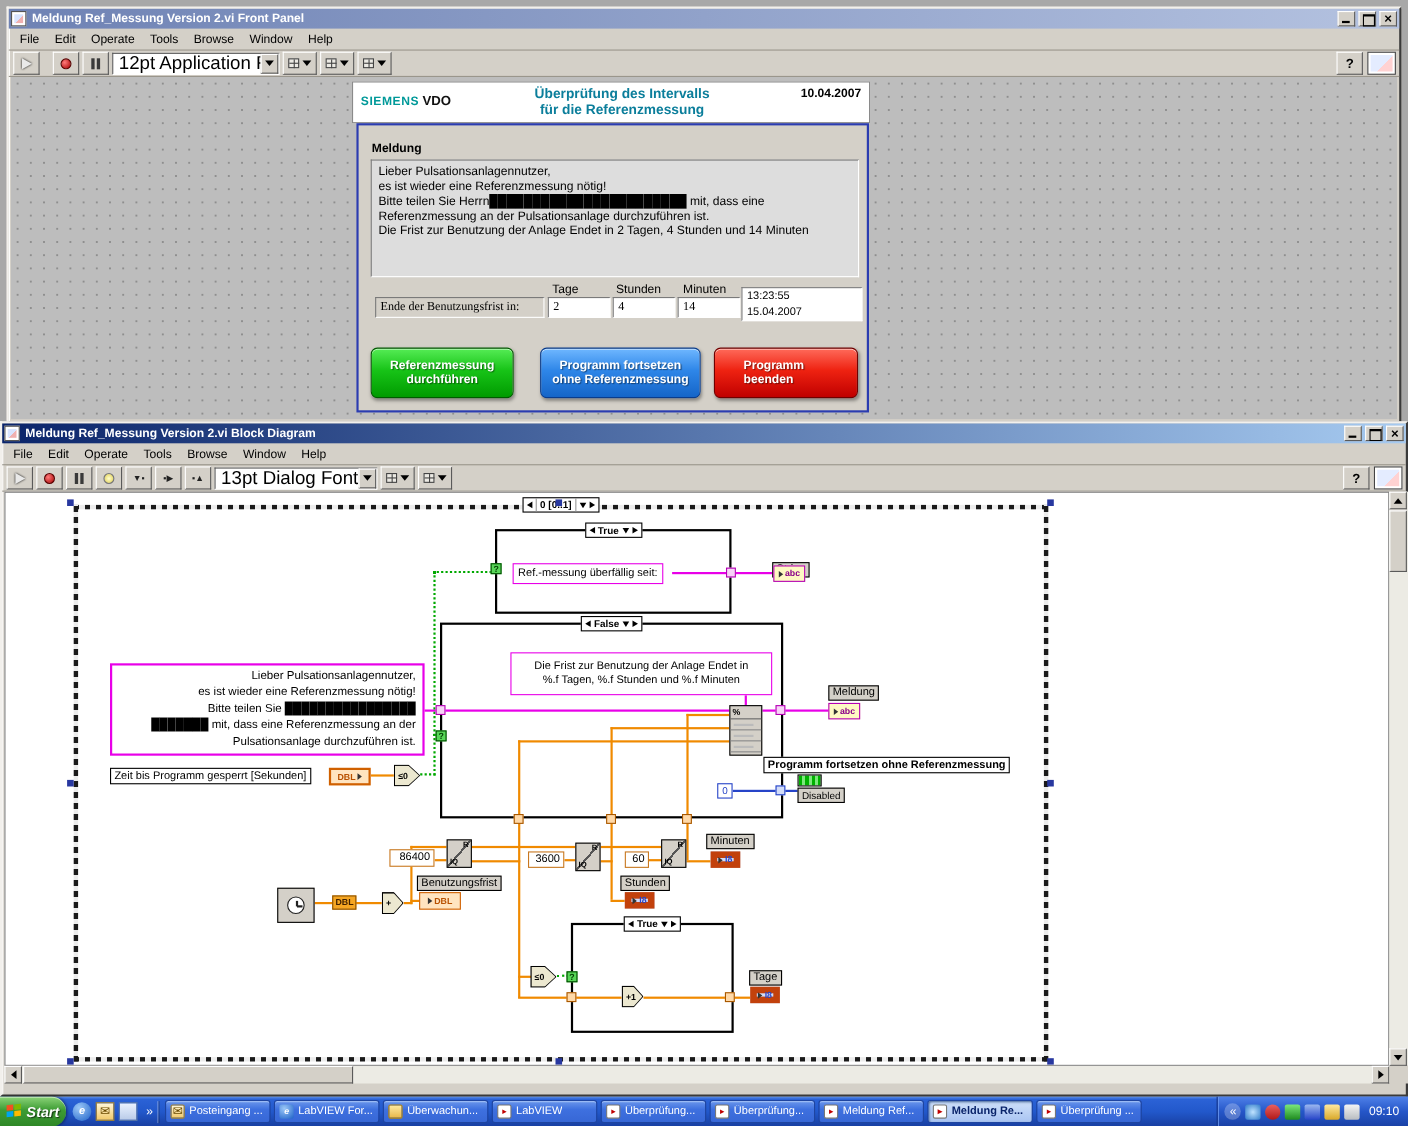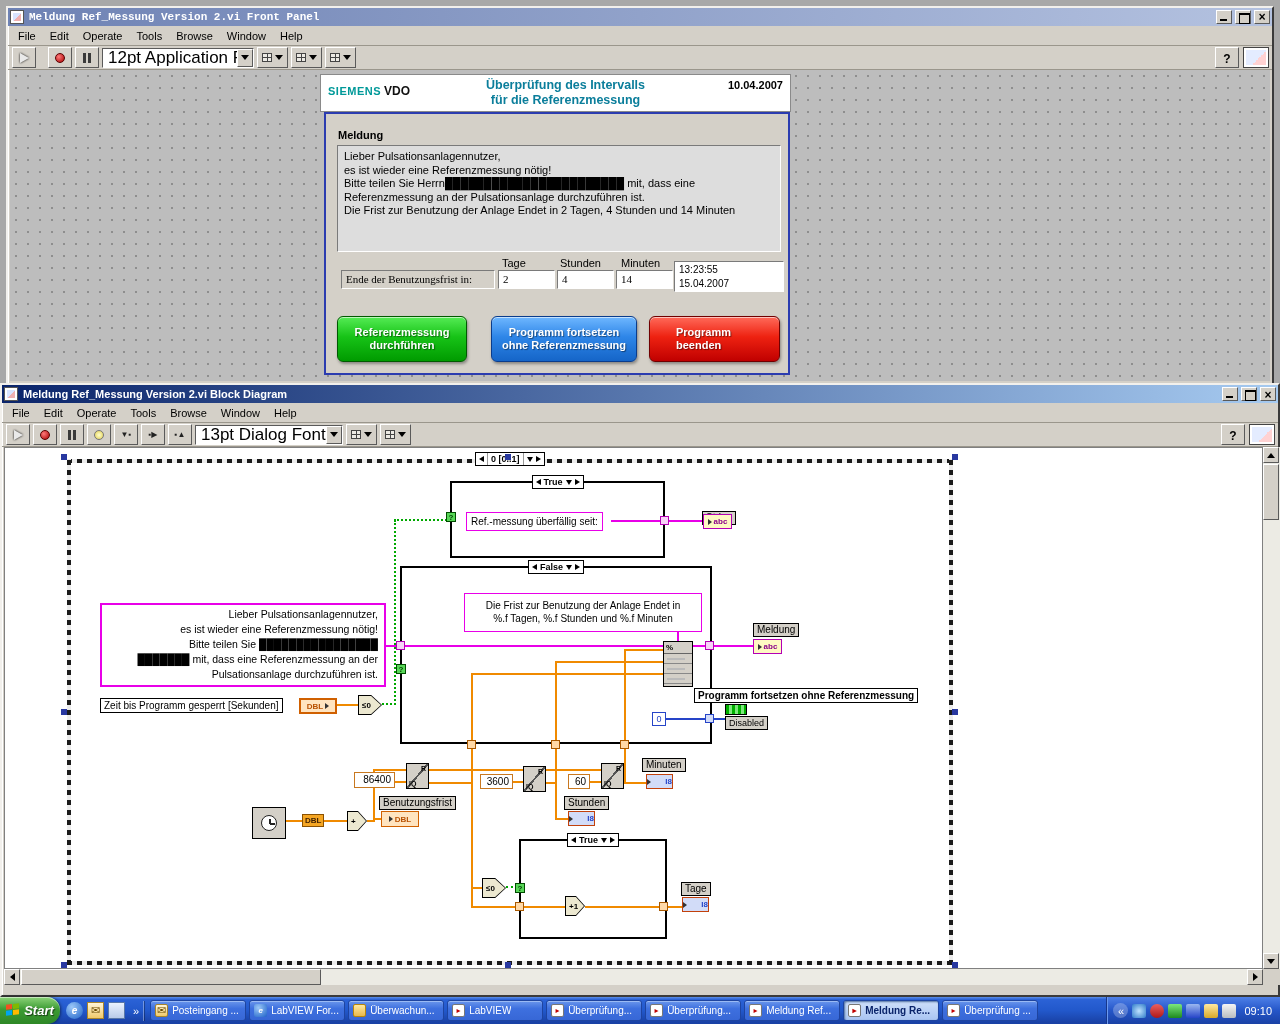--- a/index.html
+++ b/index.html
@@ -4,21 +4,21 @@
 <style>
 *{margin:0;padding:0;box-sizing:border-box;}
 html,body{background:#9aa0a8;}
 body{font-family:"Liberation Sans",sans-serif;color:#000;}
 #screen{position:relative;width:1280px;height:1024px;background:#a8a8a8;overflow:hidden;}
 
 
 .win{position:absolute;background:#D4D0C8;border:2px solid;border-color:#F2F0EC #3A3A3A #3A3A3A #F2F0EC;box-shadow:inset 1px 1px 0 #fff;}
 .titlebar{height:18px;display:flex;align-items:center;gap:3px;padding:0 2px;margin:0;}
 .titlebar.active{background:linear-gradient(90deg,#0A246A,#A6CAF0);}
-.titlebar.inactive{background:linear-gradient(90deg,#6E82B4,#B4C2E0);font-family:Liberation Mono, monospace;}
+.titlebar.inactive{background:linear-gradient(90deg,#6E82B4,#B4C2E0);}
 .title-text{flex:1;color:#fff;font-weight:bold;font-size:11px;white-space:nowrap;overflow:hidden;padding-left:2px;}
 .win-icon{width:14px;height:14px;background:#fff;border:1px solid #555;position:relative;flex:0 0 auto;}
 .win-icon::before{content:"";position:absolute;inset:2px;background:linear-gradient(135deg,#D8E4FF 0 55%,#F0B0B0 55%);}
 .tb-btn{width:16px;height:14px;background:#D4D0C8;border:1px solid;border-color:#FFF #5A5A5A #5A5A5A #FFF;display:flex;align-items:center;justify-content:center;flex:0 0 auto;position:relative;}
 .g-min::before{content:"";position:absolute;left:3px;bottom:2px;width:7px;height:2px;background:#000;}
 .g-max::before{content:"";position:absolute;left:3px;top:2px;width:9px;height:8px;border:1px solid #000;border-top:2px solid #000;}
 .g-close::before{content:"×";font-size:12px;font-weight:bold;line-height:11px;}
 .menubar{display:flex;align-items:center;height:20px;padding:0 3px;border-bottom:1px solid #9a968c;}
 .menu-item{font-size:11px;padding:3px 7px;cursor:default;}
 .toolbar{display:flex;align-items:center;gap:3px;height:24px;padding:0 4px;border-bottom:1px solid #9a968c;position:relative;}
@@ -78,21 +78,21 @@
 .bdlabel{position:absolute;background:#D4D0C8;border:1px solid #000;font-size:10px;line-height:12px;padding:0 3px;height:14px;white-space:nowrap;z-index:5;}
 .freelabel{position:absolute;background:#fff;border:1px solid #000;font-size:10px;line-height:13px;padding:0 3px;height:15px;white-space:nowrap;z-index:5;}
 .strconst{position:absolute;border:1px solid #E800E8;background:#fff;font-size:10px;line-height:15px;padding:1px 4px;white-space:nowrap;z-index:5;}
 .fristbox{position:absolute;border:1px solid #E800E8;background:#fff;font-size:10px;line-height:13px;text-align:center;padding-top:5px;z-index:5;}
 .bigtext{position:absolute;border:2px solid #E800E8;background:#fff;font-size:10.5px;line-height:15px;text-align:right;padding:2px 6px;z-index:5;}
 .numconst{position:absolute;border:1px solid #C87820;background:#fff;font-size:10px;line-height:13px;text-align:right;padding:0 3px;z-index:5;}
 .intconst{position:absolute;border:1px solid #2644C8;background:#fff;color:#2644C8;font-size:9px;line-height:12px;text-align:center;z-index:5;}
 .term{position:absolute;display:flex;align-items:center;justify-content:center;gap:2px;font-size:8px;font-weight:bold;height:15px;z-index:5;}
 .term .arr{width:0;height:0;border-top:3px solid transparent;border-bottom:3px solid transparent;border-left:4px solid #333;}
 .term-str{border:1px solid #B400B4;background:#fef9c3;color:#8A008A;width:29px;}
-.term-i8{border:1px solid #c2410c;background:#D2DCF8;color:#2644C8;width:27px;justify-content:space-between;}
+.term-i8{border:6px solid #c2410c;background:#D2DCF8;color:#2644C8;width:27px;}
 .term-dbl{border:1px solid #D06000;background:#FFE4C0;color:#B85000;width:38px;}
 .term-dbl-ctrl{border:2px solid #D06000;background:#FFE4C0;color:#B85000;width:38px;}
 .wirelabel{position:absolute;background:#F5A623;border:1px solid #8a5000;color:#402000;font-size:8px;font-weight:bold;line-height:11px;padding:0 2px;z-index:6;}
 .wo{position:absolute;background:#F08A00;z-index:2;}
 .wm{position:absolute;background:#E800E8;z-index:2;}
 .wb{position:absolute;background:#2644C8;z-index:2;}
 .wgh{position:absolute;border-top:2px dotted #00A800;height:0;z-index:2;}
 .wgv{position:absolute;border-left:2px dotted #00A800;width:0;z-index:2;}
 .tunnel{position:absolute;width:9px;height:9px;border:1px solid #000;background:#fff;z-index:4;}
 .tn-o{border-color:#A85800;background:#FFD9A8;}

